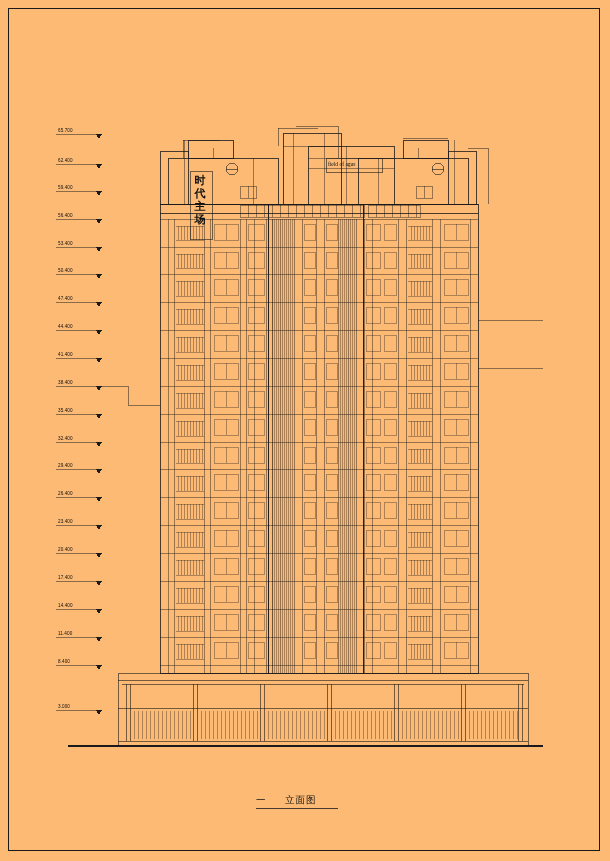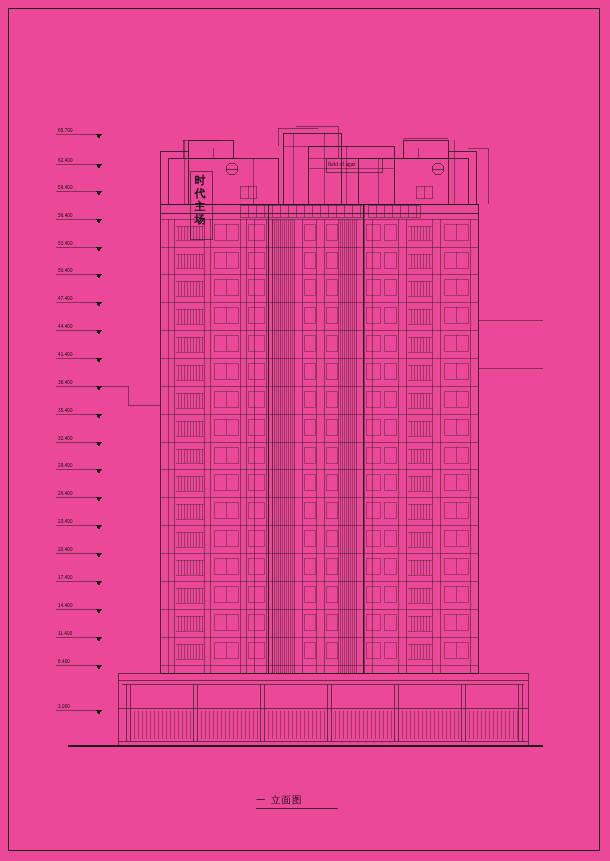--- a/index.html
+++ b/index.html
@@ -10,21 +10,21 @@
   body {
     width: 610px;
     height: 861px;
     font-family: "Liberation Sans", sans-serif;
     overflow: hidden;
   }
   #sheet {
     position: relative;
     width: 610px;
     height: 861px;
-    background: #ec4899;
+    background: #fdba74;
   }
   
   .sheet-border {
     position: absolute;
     left: 8px;
     top: 8px;
     width: 592px;
     height: 843px;
     border: 1px solid #1a1a1a;
     box-sizing: border-box;
@@ -944,16 +944,16 @@
       <div class="lvl" style="left:50px; top:623px;">11.400</div>
       <div class="lvl" style="left:50px; top:651px;">8.400</div>
       <div class="lvl" style="left:50px; top:696px;">3.000</div>
     </div>
 
     <div class="vert-title" style="left:185px; top:166px;">时代主场</div>
 
     <div class="signtext" style="left:320px; top:153px;">field of agus</div>
 
     <div class="caption-dash" style="left:248px; top:786px;">一</div>
-    <div class="caption" style="left:263px; top:786px;">立面图</div>
+    <div class="caption" style="left:277px; top:786px;">立面图</div>
 
   </div>
 </div>
 
 </body></html>

